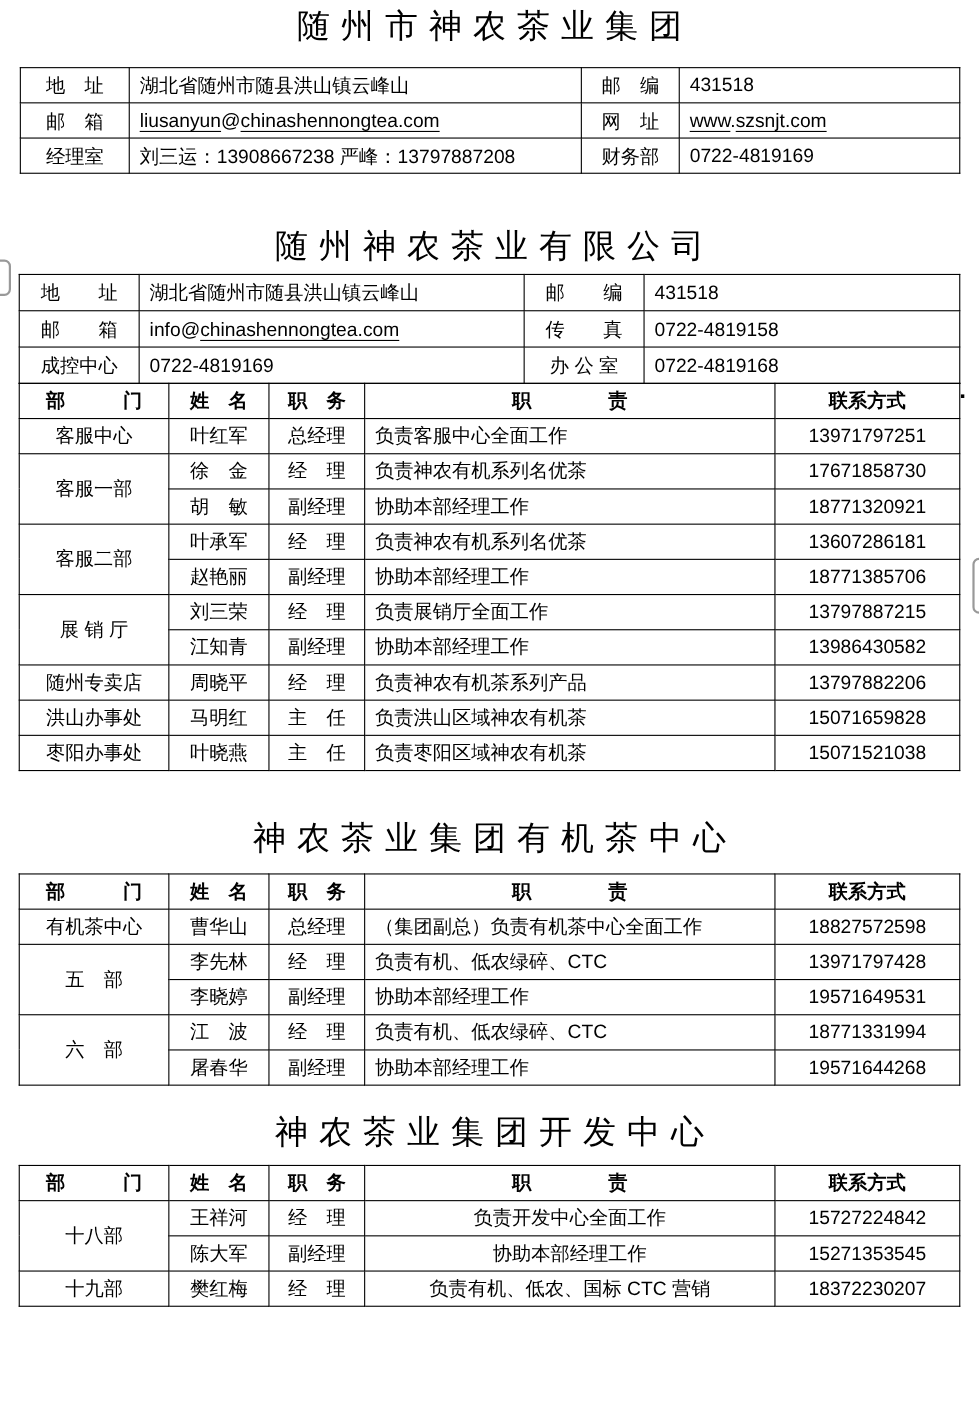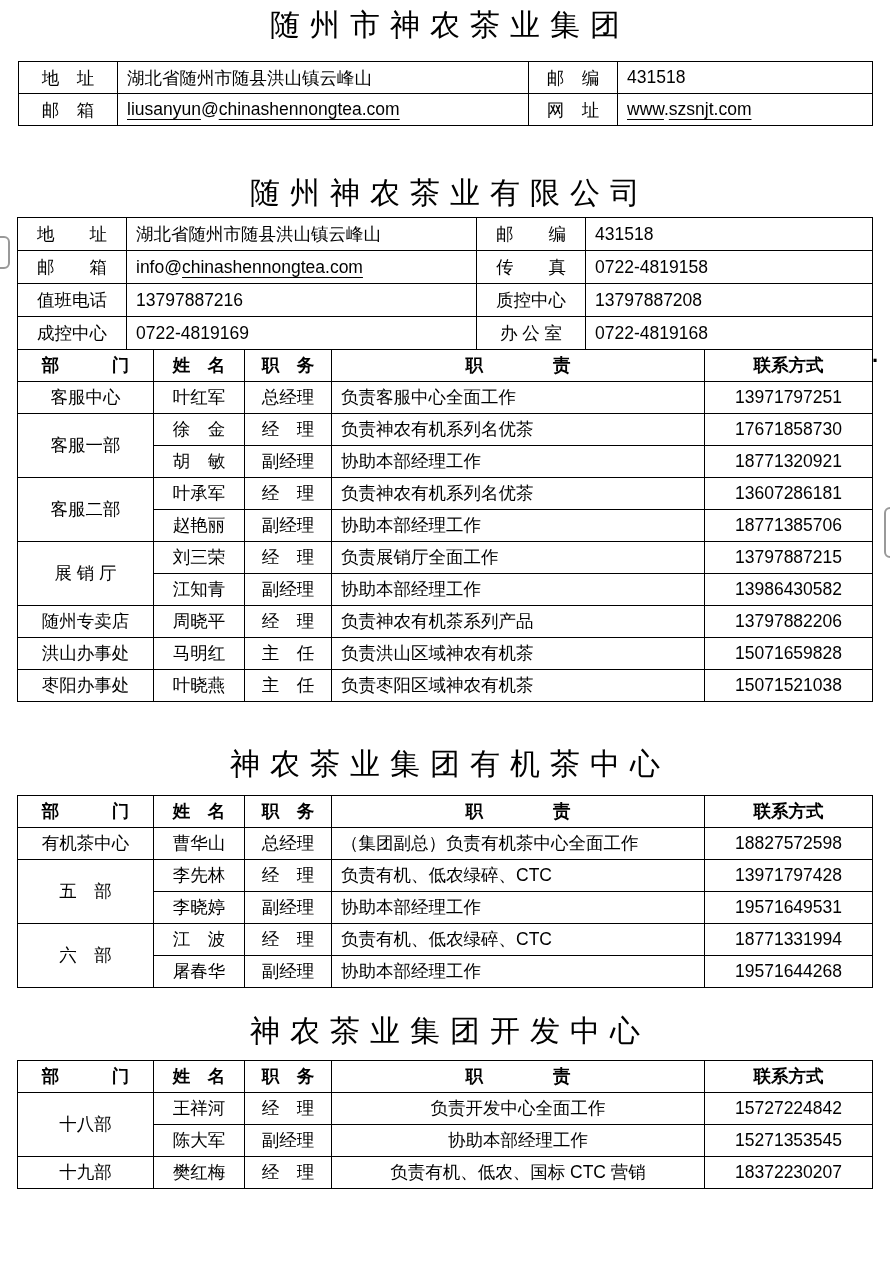--- a/index.html
+++ b/index.html
@@ -79,20 +79,26 @@
         <td class="val"><span>湖北省随州市随县洪山镇云峰山</span></td>
         <td class="lb">邮　编</td>
         <td class="val"><span>431518</span></td>
       </tr>
       <tr>
         <td class="lb">邮　箱</td>
         <td class="val"><span class="sq">liusanyun</span><span>@</span><span class="sq">chinashennongtea.com</span></td>
         <td class="lb">网　址</td>
         <td class="val"><span class="sq">www</span><span>.</span><span class="sq">szsnjt.com</span></td>
       </tr>
+      <tr>
+        <td class="lb">经理室</td>
+        <td class="val"><span>刘三运：13908667238 严峰：13797887208</span></td>
+        <td class="lb">财务部</td>
+        <td class="val"><span>0722-4819169</span></td>
+      </tr>
     </tbody>
 </table>
 
 <h1 class="sec-title" id="title-2">随州神农茶业有限公司</h1>
 
 <table id="table-2a">
   <colgroup>
       <col style="width:109px">
       <col style="width:350px">
       <col style="width:109px">
@@ -103,26 +109,20 @@
         <td class="lb">地　　址</td>
         <td class="val"><span>湖北省随州市随县洪山镇云峰山</span></td>
         <td class="lb">邮　　编</td>
         <td class="val"><span>431518</span></td>
       </tr>
       <tr>
         <td class="lb">邮　　箱</td>
         <td class="val"><span>info@</span><span class="sq">chinashennongtea.com</span></td>
         <td class="lb">传　　真</td>
         <td class="val"><span>0722-4819158</span></td>
-      </tr>
-      <tr>
-        <td class="lb">值班电话</td>
-        <td class="val"><span>13797887216</span></td>
-        <td class="lb">质控中心</td>
-        <td class="val"><span>13797887208</span></td>
       </tr>
       <tr>
         <td class="lb">成控中心</td>
         <td class="val"><span>0722-4819169</span></td>
         <td class="lb">办 公 室</td>
         <td class="val"><span>0722-4819168</span></td>
       </tr>
     </tbody>
 </table>
 

